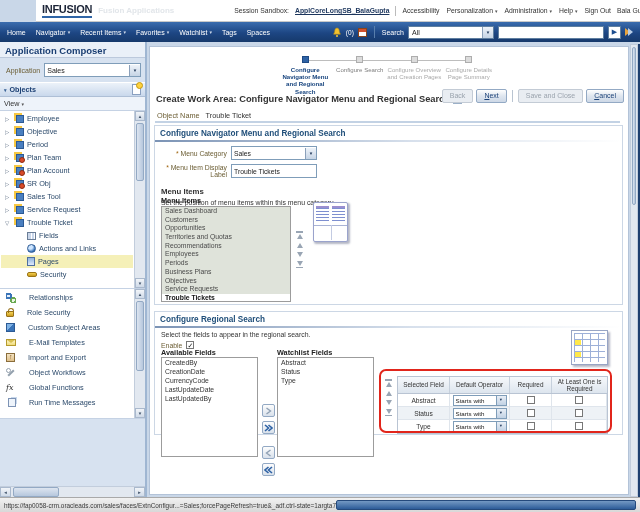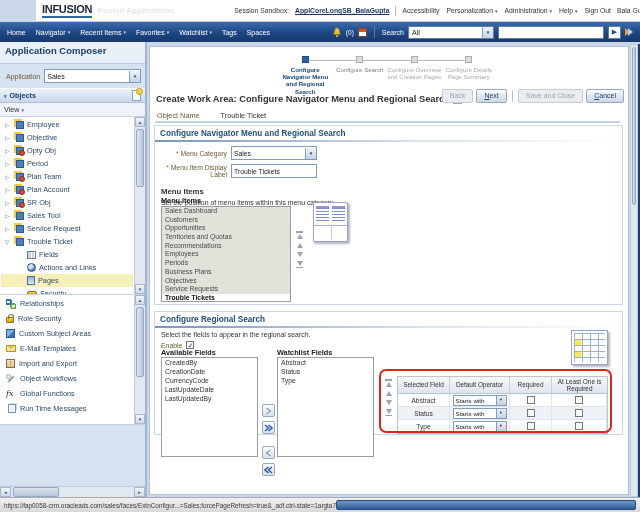--- a/index.html
+++ b/index.html
@@ -46,21 +46,21 @@
             display:flex; align-items:center; justify-content:center; cursor:pointer; }
   .adv-icon { width:8px; height:10px; position:relative; }
   .adv-icon::before { content:""; position:absolute; left:0; top:1px; border-top:4px solid transparent;
                       border-bottom:4px solid transparent; border-left:5px solid #e8a33d; }
   .adv-icon::after { content:""; position:absolute; left:3px; top:1px; border-top:4px solid transparent;
                      border-bottom:4px solid transparent; border-left:5px solid #b8cde6; }
 
   
   .sidebar { position:absolute; left:0; top:42px; width:147px; height:455px; background:#d7e2f0;
              border-right:2px solid #9fb6d2; }
-  .sb-title { height:22px; background:#eaf0f8; border-bottom:1px solid #bcc9dc; color:#1b3f73;
+  .sb-title { height:16px; background:#eaf0f8; border-bottom:1px solid #bcc9dc; color:#1b3f73;
               font-weight:bold; font-size:9.5px; line-height:17px; padding-left:5px; }
   .app-row { display:flex; align-items:center; gap:4px; padding:5px 4px 5px 6px; font-size:7px; color:#6b5d33; }
   .app-select { flex:1; height:14px; background:#fff; border:1px solid #7f9db9; color:#222; display:flex;
                 align-items:center; justify-content:space-between; padding-left:2px; cursor:pointer; }
   .panel-hdr { height:15px; background:linear-gradient(#ecf2f9,#c9d8ec); border-top:1px solid #fff;
                border-bottom:1px solid #aebfd6; display:flex; align-items:center; font-size:7.2px;
                font-weight:bold; color:#1b3f73; padding:0 4px; gap:3px; }
   .disclosure { font-size:5px; color:#3a6296; }
   .newdoc-icon { margin-left:auto; width:9px; height:11px; background:#fff; border:1px solid #8aa0c0; position:relative; cursor:pointer; }
   .newdoc-icon::after { content:""; position:absolute; right:-3px; top:-3px; width:5px; height:5px;
@@ -79,21 +79,21 @@
                         box-shadow:-2px -2px 0 0 #f7c843; margin-left:2px; position:relative; }
   .custom-object-icon::after { content:""; position:absolute; right:-2px; bottom:-2px; width:4px; height:4px;
                                border-radius:50%; background:#d84a2a; border:1px solid #8f2c12; }
   .fields-icon { width:9px; height:8px; border:1px solid #6a7d96;
                  background:linear-gradient(90deg,#c9d6ea 0 3px,#fff 3px 4px,#c9d6ea 4px 6px,#fff 6px 7px,#c9d6ea 7px 9px); }
   .pages-icon { width:8px; height:9px; border:1px solid #4e6fa0; background:linear-gradient(#8fb3dd,#dfeafa); }
   .actions-icon { width:9px; height:9px; border-radius:50%; border:1px solid #2c5a94;
                   background:radial-gradient(circle at 35% 30%,#cfe6ff 0 30%,#3a74b8 70%); }
   .security-icon { width:10px; height:5px; background:linear-gradient(#f3cf4e,#c99a1e); border:1px solid #9a7414; border-radius:2px; }
   .common-list { background:#fff; height:130px; overflow:hidden; position:relative; padding:1px 12px 0 1px; border-bottom:1px solid #c5d2e4; }
-  .cs-row { height:15px; display:flex; align-items:center; gap:4px; font-size:7.3px; color:#2c4a6b; padding-left:5px; cursor:pointer; white-space:nowrap; }
+  .cs-row { height:15px; display:flex; align-items:center; gap:13px; font-size:7.3px; color:#2c4a6b; padding-left:5px; cursor:pointer; white-space:nowrap; }
   .relationships-icon { width:10px; height:10px;
      background:radial-gradient(circle at 28% 30%,#e8f0fa 0 1.5px,#3a74b8 1.5px 3.5px,transparent 3.5px),
                 radial-gradient(circle at 72% 72%,#eaf6e4 0 1.5px,#69a84f 1.5px 3.5px,transparent 3.5px); }
   .role-security-icon { width:8px; height:6px; background:linear-gradient(#f6d558,#cc9c20); border:1px solid #97711a;
                         border-radius:1px; position:relative; margin-top:3px; }
   .role-security-icon::before { content:""; position:absolute; left:1px; top:-4px; width:4px; height:4px;
                                 border:1px solid #97711a; border-bottom:none; border-radius:3px 3px 0 0; }
   .custom-subject-areas-icon { width:9px; height:9px; border:1px solid #2c5a94; background:linear-gradient(135deg,#7fb2e5 50%,#3a74b8 50%); }
   .email-templates-icon { width:10px; height:7px; background:linear-gradient(#fdf6cf,#f0dc7a); border:1px solid #b59a2e; position:relative; }
   .email-templates-icon::before { content:""; position:absolute; left:0; top:0; border-left:4px solid transparent;
@@ -141,21 +141,21 @@
               font-weight:bold; display:flex; align-items:center; justify-content:center; cursor:pointer; }
   .btn-row { position:absolute; right:4px; top:42px; display:flex; gap:3px; align-items:center; }
   .btn { height:14px; line-height:12px; padding:0 7px; font-size:7px; color:#1c4278;
          background:linear-gradient(#fefefe,#dfe6ef 50%,#cdd8e6); border:1px solid #93a9c4; border-radius:2px;
          display:inline-block; cursor:pointer; white-space:nowrap; }
   .btn.mnemonic::first-letter { text-decoration:underline; }
   .btn.disabled { color:#9aa3ad; background:#e9edf2; border-color:#c3cbd5; cursor:default; }
   .btn-sep { width:1px; height:12px; background:#b9c4d1; margin:0 2px; }
 
   .obj-row { position:absolute; left:5px; top:62px; right:8px; height:14px; border-bottom:2px solid #c3d2e4;
-             font-size:7.3px; display:flex; gap:21px; align-items:center; padding-left:2px; }
+             font-size:7.3px; display:flex; gap:6px; align-items:center; padding-left:2px; }
   .obj-label { color:#6b5d33; }
   .obj-value { color:#333; }
 
   .section { position:absolute; left:4px; width:469px; border:1px solid #ccd7e5; background:#fff; }
   #sec1 { top:78px; height:180px; }
   #sec2 { top:264px; height:124px; }
   .sec-hdr { font-size:8.2px; font-weight:bold; color:#1f4e79; padding:3px 5px 2px; }
   .sec-rule { height:2px; background:linear-gradient(90deg,#7b93b5,#d7e0ec 55%,rgba(255,255,255,0)); }
 
   .frm { display:flex; align-items:center; gap:4px; margin:4px 0 0 0; font-size:6.8px; }
@@ -363,26 +363,20 @@
             <span>Employee</span>
           </div>
 
           <div class="tree-row">
             <span class="expander">▷</span>
 
             <span class="ico object-icon"></span>
             <span>Objective</span>
           </div>
 
-          <div class="tree-row">
-            <span class="expander">▷</span>
-
-            <span class="ico custom-object-icon"></span>
-            <span>Opty Obj</span>
-          </div>
 
           <div class="tree-row">
             <span class="expander">▷</span>
 
             <span class="ico object-icon"></span>
             <span>Period</span>
           </div>
 
           <div class="tree-row">
             <span class="expander">▷</span>

